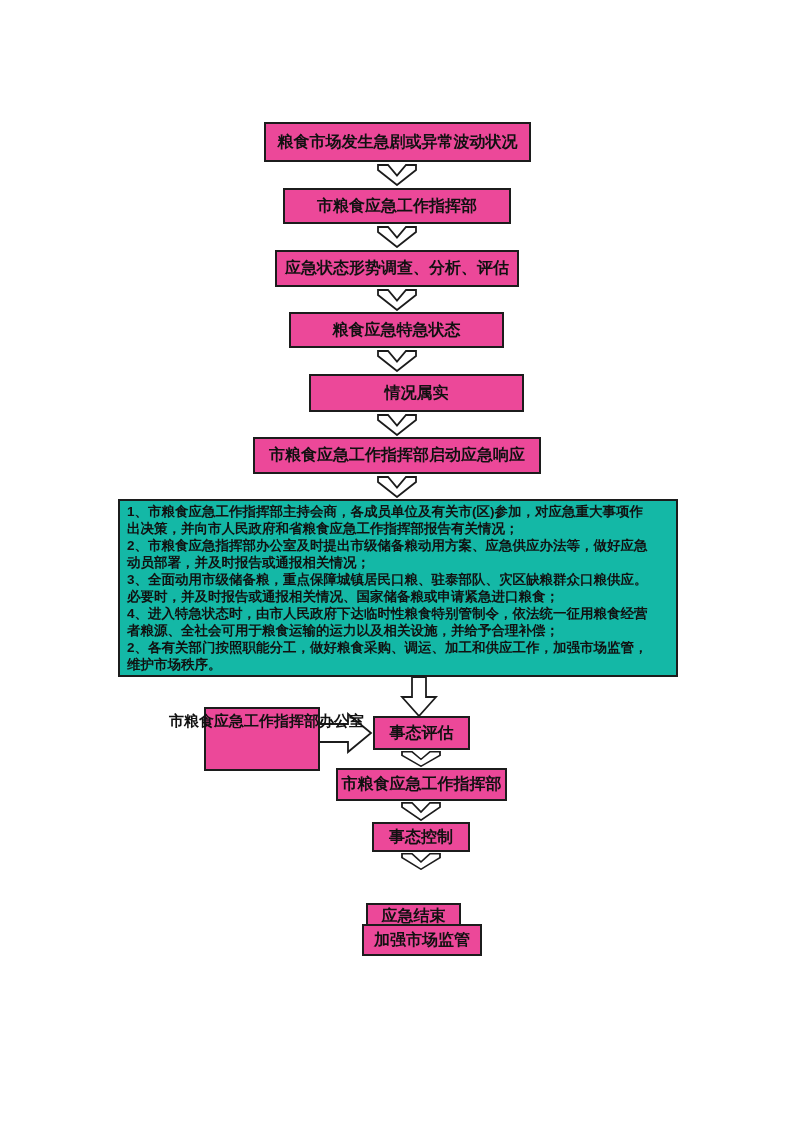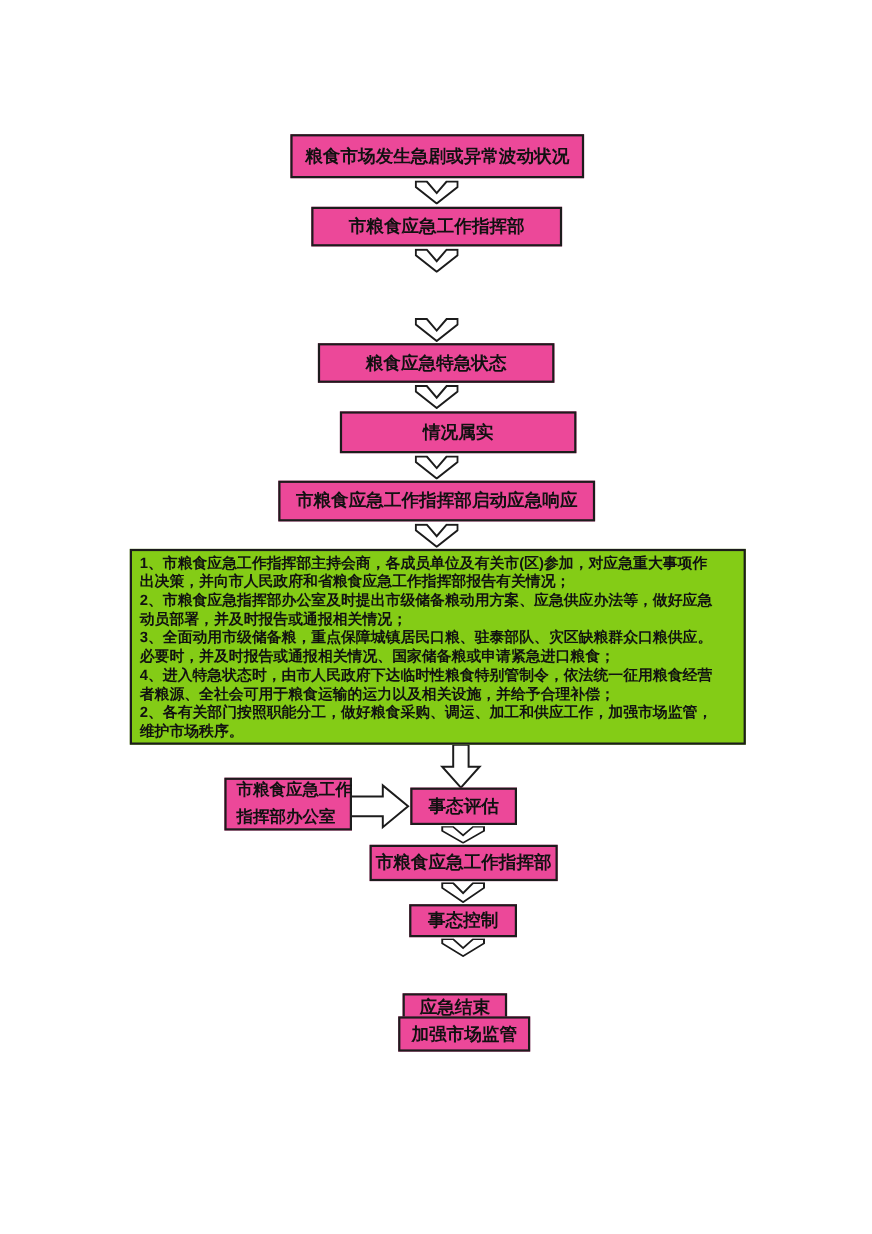--- a/index.html
+++ b/index.html
@@ -30,32 +30,32 @@
   .n3{left:275px;top:250px;width:244px;height:37px;}
   .n4{left:289px;top:312px;width:215px;height:36px;}
   .n5{left:289px;top:374px;width:215px;height:38px;margin-left:20px;}
   .n6{left:253px;top:437px;width:288px;height:37px;}
   
   .detail{
     position:absolute;
     box-sizing:border-box;
     left:118px;top:499px;width:560px;height:178px;
     border:2px solid #1c1c1c;
-    background:#84cc16;
+    background:#14b8a6;
     padding:2px 7px 0 7px;
     font-size:13.5px;
     line-height:17px;
     font-weight:bold;
     z-index:2;
   }
   .detail-line{white-space:nowrap;}
   
   .side{
-    left:204px;top:707px;width:116px;height:48px;
-    flex-direction:column;
+    left:204px;top:707px;width:116px;height:64px;
+    flex-direction:row;
     align-items:flex-start;
     justify-content:center;
     padding-left:9px;
     font-size:15px;
     line-height:24px;
   }
   .n7{left:373px;top:716px;width:97px;height:34px;}
   .n8{left:336px;top:768px;width:171px;height:33px;}
   .n9{left:372px;top:822px;width:98px;height:30px;}
   .n10{left:366px;top:871px;width:95px;height:27px;margin-top:32px;}
@@ -89,20 +89,21 @@
   </div>
 
   <div class="node n2">市粮食应急工作指挥部</div>
 
   <div class="arrow a2">
     <svg width="40" height="22" viewBox="0 0 40 22" preserveAspectRatio="none">
         <polygon points="1,1 11,1 20,11.5 29,1 39,1 39,6 20,21 1,6" fill="#ffffff" stroke="#1c1c1c" stroke-width="1.8" stroke-linejoin="miter"></polygon>
       </svg>
   </div>
 
+  <div class="node n3">应急状态形势调查、分析、评估</div>
 
   <div class="arrow a3">
     <svg width="40" height="22" viewBox="0 0 40 22" preserveAspectRatio="none">
         <polygon points="1,1 11,1 20,11.5 29,1 39,1 39,6 20,21 1,6" fill="#ffffff" stroke="#1c1c1c" stroke-width="1.8" stroke-linejoin="miter"></polygon>
       </svg>
   </div>
 
   <div class="node n4">粮食应急特急状态</div>
 
   <div class="arrow a4">

